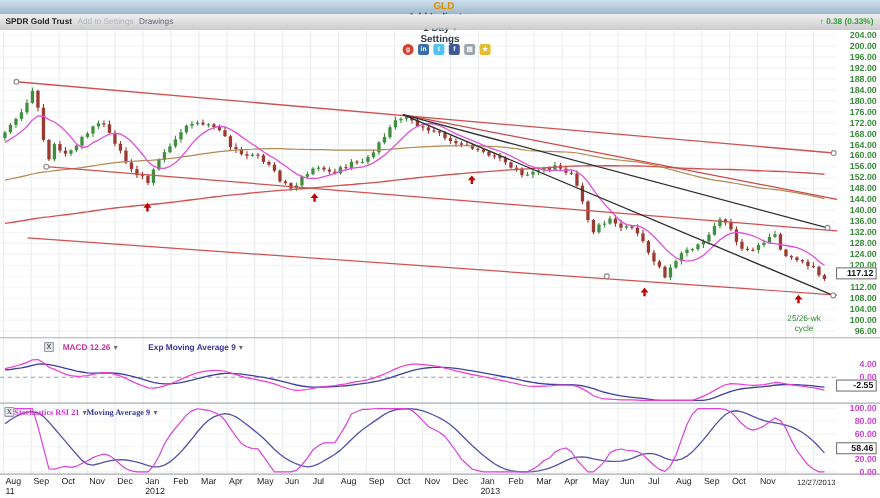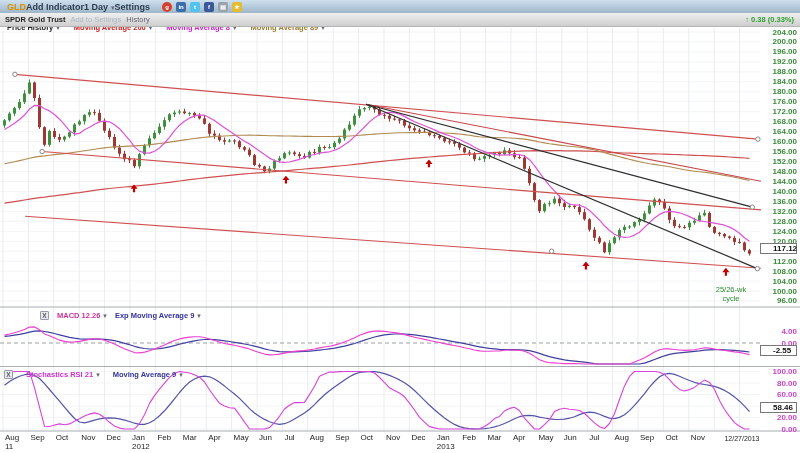--- a/index.html
+++ b/index.html
@@ -1,42 +1,42 @@
 <!DOCTYPE html>
 <html><head>
 <meta charset="utf-8">
 <style>
   html,body{margin:0;padding:0;background:#fff;}
   *{box-sizing:border-box;}
   #app{position:relative;width:800px;height:453px;overflow:hidden;font-family:"Liberation Sans",sans-serif;background:#fff;}
   #chart-svg{position:absolute;left:0;top:0;}
   
-  #toolbar{position:absolute;left:0;top:0;width:800px;height:13px;background:linear-gradient(#cfe0ee,#9db6c8);display:flex;align-items:center;font-size:9px;font-weight:bold;color:#2e3e4e;z-index:5;}
+  #toolbar{position:absolute;left:0;top:0;width:800px;height:13px;background:linear-gradient(#cfe0ee,#9db6c8);display:flex;align-items:center;font-size:9px;font-weight:bold;color:#2e3e4e;z-index:5;flex-direction:column;}
   #toolbar .tb{cursor:pointer;white-space:nowrap;}
   #toolbar .sym{margin-left:7px;}
   .caret::after{content:"▾";color:#667;font-size:7px;margin-left:3px;font-weight:normal;}
   #tb-icons{display:flex;margin-left:12px;gap:4px;align-items:center;}
   .tbicon{width:10px;height:10px;border-radius:2px;color:#fff;font-size:6px;line-height:10px;text-align:center;font-weight:bold;cursor:pointer;overflow:hidden;}
   .tbicon.round{border-radius:50%;}
   
   #subheader{position:absolute;left:0;top:13px;width:800px;height:14px;background:linear-gradient(#efefef,#cfcfcf);border-bottom:1px solid #b5b5b5;font-size:7.5px;display:flex;align-items:center;color:#333;z-index:5;}
   #subheader .sh{margin-left:5px;white-space:nowrap;}
   #sh-title{font-weight:bold;color:#222;}
   #sh-portfolio{color:#aeb6c2;}
   #sh-drawings{color:#667;}
   #sh-change{position:absolute;right:6px;font-weight:bold;font-size:7.5px;text-align:right;}
   
   .legend{position:absolute;display:flex;gap:14px;font-size:7.5px;font-weight:bold;z-index:4;white-space:nowrap;}
   #price-legend{left:7px;top:23px;}
   #macd-legend{left:4px;top:311px;gap:8px;padding-left:36px;}
-  #stoch-legend{left:4px;top:370px;gap:13px;}
+  #stoch-legend{left:4px;top:370px;gap:0;font-family:Liberation Serif, serif;}
   .leg{cursor:pointer;}
   .xbtn{display:inline-block;width:9px;height:9px;border:1px solid #99a;background:#e8eaec;color:#556;font-size:6.5px;line-height:8px;text-align:center;border-radius:1px;cursor:pointer;font-weight:bold;}
   
-  .valbox{position:absolute;left:760px;width:37px;height:11px;border:1px solid #777;background:#fff;color:#111;font-size:8px;font-weight:bold;padding:0 12px;line-height:9px;z-index:4;}
+  .valbox{position:absolute;left:760px;width:37px;height:11px;border:1px solid #777;background:#fff;color:#111;font-size:8px;font-weight:bold;text-align:right;padding:0 2px;line-height:9px;z-index:4;}
 </style>
 </head>
 <body>
 
 <div id="app">
 
   <svg id="chart-svg" width="800" height="453">
       <rect x="0" y="22" width="800" height="431" fill="#ffffff"></rect>
       <line x1="0" y1="300.99559999999997" x2="760" y2="300.99559999999997" stroke="#f3f4f6" stroke-width="1"></line>
       <line x1="0" y1="291.0328" x2="760" y2="291.0328" stroke="#f3f4f6" stroke-width="1"></line>
@@ -513,35 +513,29 @@
         <span class="tbicon" style="background: rgb(82, 195, 241);">t</span>
         <span class="tbicon" style="background: rgb(59, 89, 152);">f</span>
         <span class="tbicon" style="background: rgb(155, 163, 171);">▤</span>
         <span class="tbicon" style="background: rgb(227, 189, 47);">★</span>
       </span>
   </div>
 
   <div id="subheader">
     <span class="sh" id="sh-title">SPDR Gold Trust</span>
     <span class="sh" id="sh-portfolio">Add to Settings</span>
-    <span class="sh" id="sh-drawings">History</span>
+    <span class="sh" id="sh-drawings">Drawings</span>
     <span id="sh-change" style="color: rgb(47, 161, 47);"><span>↑</span> <span>0.38 (0.33%)</span></span>
   </div>
 
-  <div id="price-legend" class="legend">
-    <span class="leg caret" style="color: rgb(34, 34, 34);">Price History</span>
-    <span class="leg caret" style="color: rgb(204, 34, 34);">Moving Average 200</span>
-    <span class="leg caret" style="color: rgb(204, 34, 204);">Moving Average 8</span>
-    <span class="leg caret" style="color: rgb(154, 125, 46);">Moving Average 89</span>
-  </div>
 
   <div id="macd-legend" class="legend">
     <span class="xbtn">X</span>
     <span class="leg caret" style="color: rgb(204, 51, 153);">MACD 12.26</span>
-    <span class="leg caret" style="color: rgb(51, 51, 153);">Exp Moving Average 9</span>
+    <span class="leg caret" style="color: rgb(51, 51, 153); margin-left: 20px;">Exp Moving Average 9</span>
   </div>
 
   <div id="stoch-legend" class="legend">
     <span class="xbtn">X</span>
     <span class="leg caret" style="color: rgb(204, 51, 204);">Stochastics RSI 21</span>
     <span class="leg caret" style="color: rgb(51, 51, 153);">Moving Average 9</span>
   </div>
 
   <div class="valbox" id="price-box" style="top:243px">117.12</div>
   <div class="valbox" id="macd-box" style="top:345px">-2.55</div>

